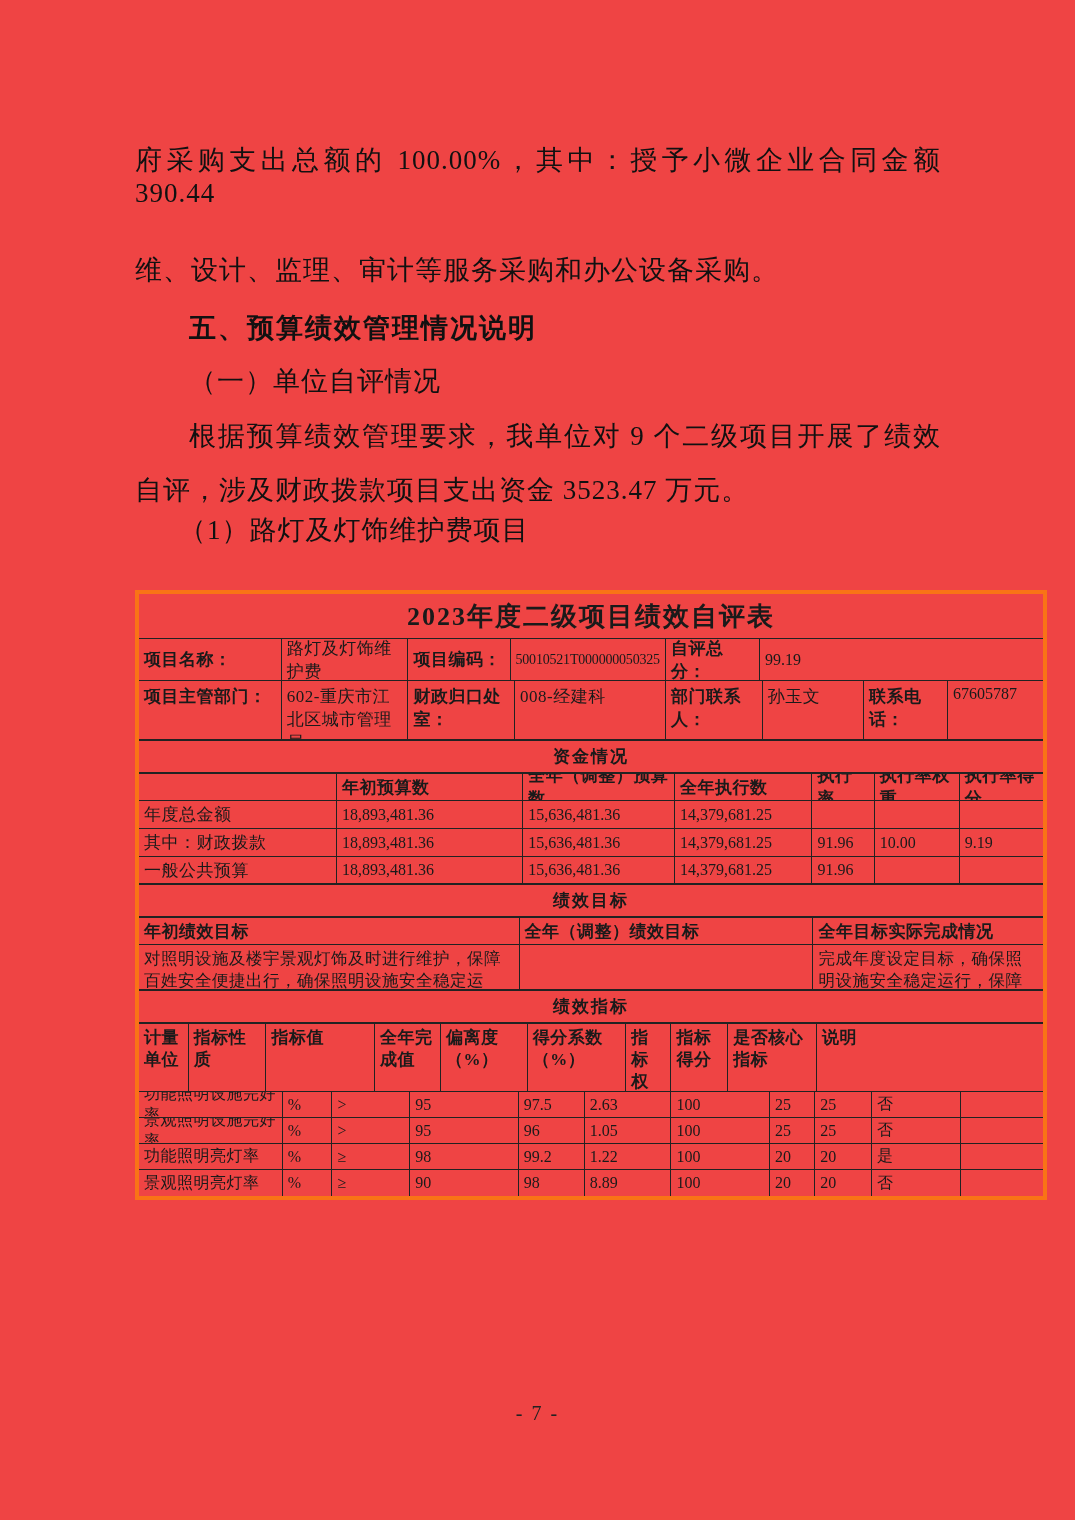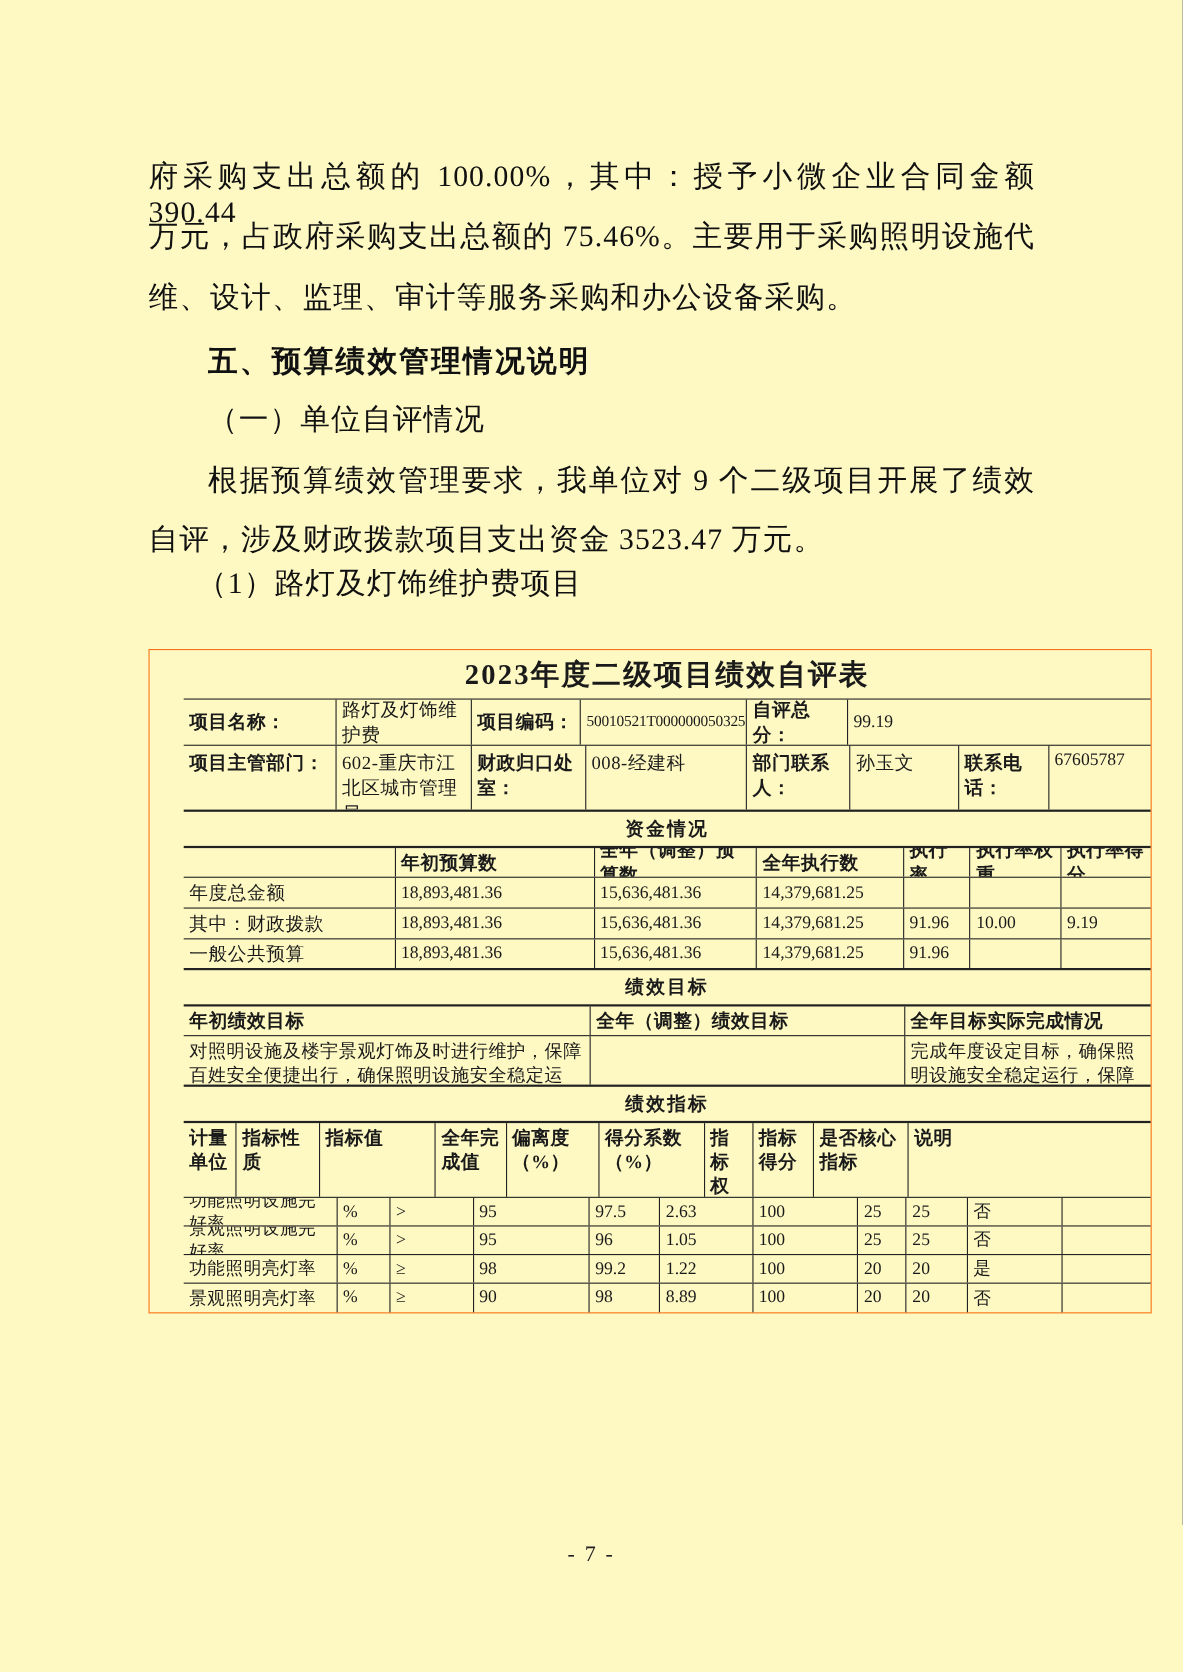--- a/index.html
+++ b/index.html
@@ -1,37 +1,37 @@
 <!DOCTYPE html>
 <html><head>
 <meta charset="utf-8">
 <style>
   * { margin:0; padding:0; box-sizing:border-box; }
   html,body { background:#888; }
   body { width:1075px; }
   .page {
-    position:relative; width:1075px; height:1520px; background:#fef9c3;
+    position:relative; width:1075px; height:1520px; background:#ef4444;
     font-family:"Liberation Serif", serif; color:#111; overflow:hidden;
   }
   
   .bline {
     position:absolute; left:135px; width:806px;
     font-size:27px; letter-spacing:1px; white-space:nowrap;
   }
   .bline.fill { white-space:normal; text-align:justify; text-align-last:justify; }
   .indent2 { text-indent:54px; }
   .indent17 { text-indent:44px; }
   .hd {
     font-family:"Liberation Sans", sans-serif; font-weight:bold;
     font-size:27px; letter-spacing:2px;
   }
   
   .tbl {
     position:absolute; left:135px; top:590px; width:912px;
-    border:1px solid #f97316; font-size:17px; letter-spacing:0.5px; color:#1a1a1a;padding-left:31px;
+    border:4px solid #f97316; font-size:17px; letter-spacing:0.5px; color:#1a1a1a;
   }
   .trow { display:flex; width:100%; border-bottom:1px solid #222; }
   .trow.thick { border-bottom-width:2px; }
   .trow.last { border-bottom:none; }
   .tcell {
     border-right:1px solid #222; padding:2px 5px; overflow:hidden;
     display:flex; align-items:center; justify-content:flex-start;
   }
   .tcell.lastc { border-right:none; }
   .tcell.topv { align-items:flex-start; padding-top:4px; }
@@ -57,21 +57,20 @@
     position:absolute; left:0; top:1402px; width:100%;
     text-align:center; font-size:20px; letter-spacing:2px; color:#222;
   }
 </style>
 </head>
 <body>
 
 <div class="page">
 
   <div class="bline fill" style="top:142px">府采购支出总额的 100.00%，其中：授予小微企业合同金额 390.44</div>
-  <div class="bline fill" style="top:197px">万元，占政府采购支出总额的 75.46%。主要用于采购照明设施代</div>
   <div class="bline" style="top:252px">维、设计、监理、审计等服务采购和办公设备采购。</div>
   <div class="bline hd indent2" style="top:310px">五、预算绩效管理情况说明</div>
   <div class="bline indent2" style="top:363px">（一）单位自评情况</div>
   <div class="bline fill indent2" style="top:418px">根据预算绩效管理要求，我单位对 9 个二级项目开展了绩效</div>
   <div class="bline" style="top:472px">自评，涉及财政拨款项目支出资金 3523.47 万元。</div>
   <div class="bline indent17" style="top:512px">（1）路灯及灯饰维护费项目</div>
 
   <div class="tbl">
 
     <div class="trow r-title">

